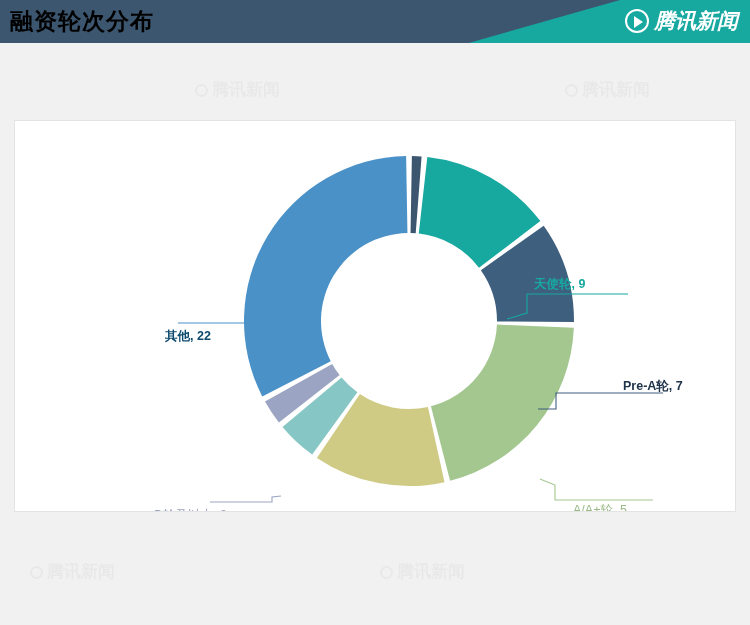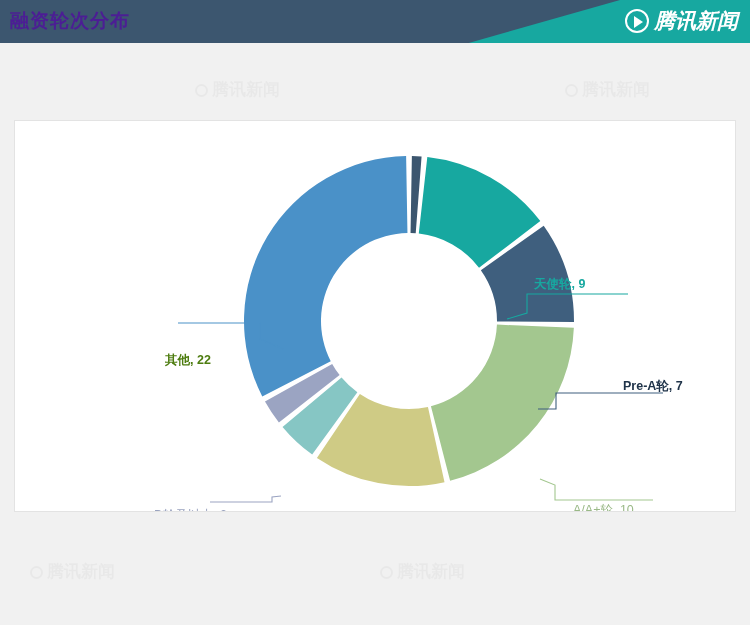--- a/index.html
+++ b/index.html
@@ -26,23 +26,23 @@
   .header-left {
     position: absolute;
     left: 0; top: 0;
     width: 620px; height: 43px;
     background: #3c566f;
     clip-path: polygon(0 0, 100% 0, 75.6% 100%, 0 100%);
   }
   .header-title {
     position: absolute;
     left: 10px; top: 5px;
-    font-size: 19px;
+    font-size: 23px;
     font-weight: bold;
-    color: #4c1d95;
+    color: #000000;
     letter-spacing: 1px;
     line-height: 32px;
     white-space: nowrap;
   }
   .brand {
     position: absolute;
     right: 12px; top: 5px;
     height: 32px;
     display: flex;
     align-items: center;
@@ -179,24 +179,24 @@
     <svg class="callout-svg" id="callouts" width="722" height="392" viewBox="0 0 722 392">
         <polyline points="163,202 245,202 245,218 268,228" fill="none" stroke="#4a91c8" stroke-width="1.1"></polyline>
         <polyline points="613,173 512,173 512,192 492,198" fill="none" stroke="#17a8a0" stroke-width="1.1"></polyline>
         <polyline points="648,272 541,272 541,288 523,288" fill="none" stroke="#3f5f7e" stroke-width="1.1"></polyline>
         <polyline points="638,379 540,379 540,364 525,358" fill="none" stroke="#a3c78f" stroke-width="1.1"></polyline>
         <polyline points="205,453 337,453 337,438 330,434" fill="none" stroke="#cfcb85" stroke-width="1.1"></polyline>
         <polyline points="188,416 265,416 265,404 274,402" fill="none" stroke="#86c6c4" stroke-width="1.1"></polyline>
         <polyline points="195,381 257,381 257,376 266,375" fill="none" stroke="#9ba4c2" stroke-width="1.1"></polyline>
       </svg>
 
-    <div class="label bold" style="left:150px; top:208px; color:#4d7c0f;margin-top:24px;">其他, 22</div>
+    <div class="label bold" style="left:150px; top:208px; color:#0c4a6e;">其他, 22</div>
 
     <div class="label bold" style="left:519px; top:156px; color:#17a8a0;">天使轮, 9</div>
 
     <div class="label bold" style="left:568px; top:258px; color:#20344a;margin-left:40px;">Pre-A轮, 7</div>
 
-    <div class="label" style="left:558px; top:382px; color:#9ab987;">A/A+轮, 10</div>
+    <div class="label" style="left:558px; top:382px; color:#9ab987;">A/A+轮, 5</div>
 
     <div class="label" style="left:139px; top:387px; color:#9aa3bf;">D轮及以上, 2</div>
 
   </div>
 </div>
 
 </body></html>

